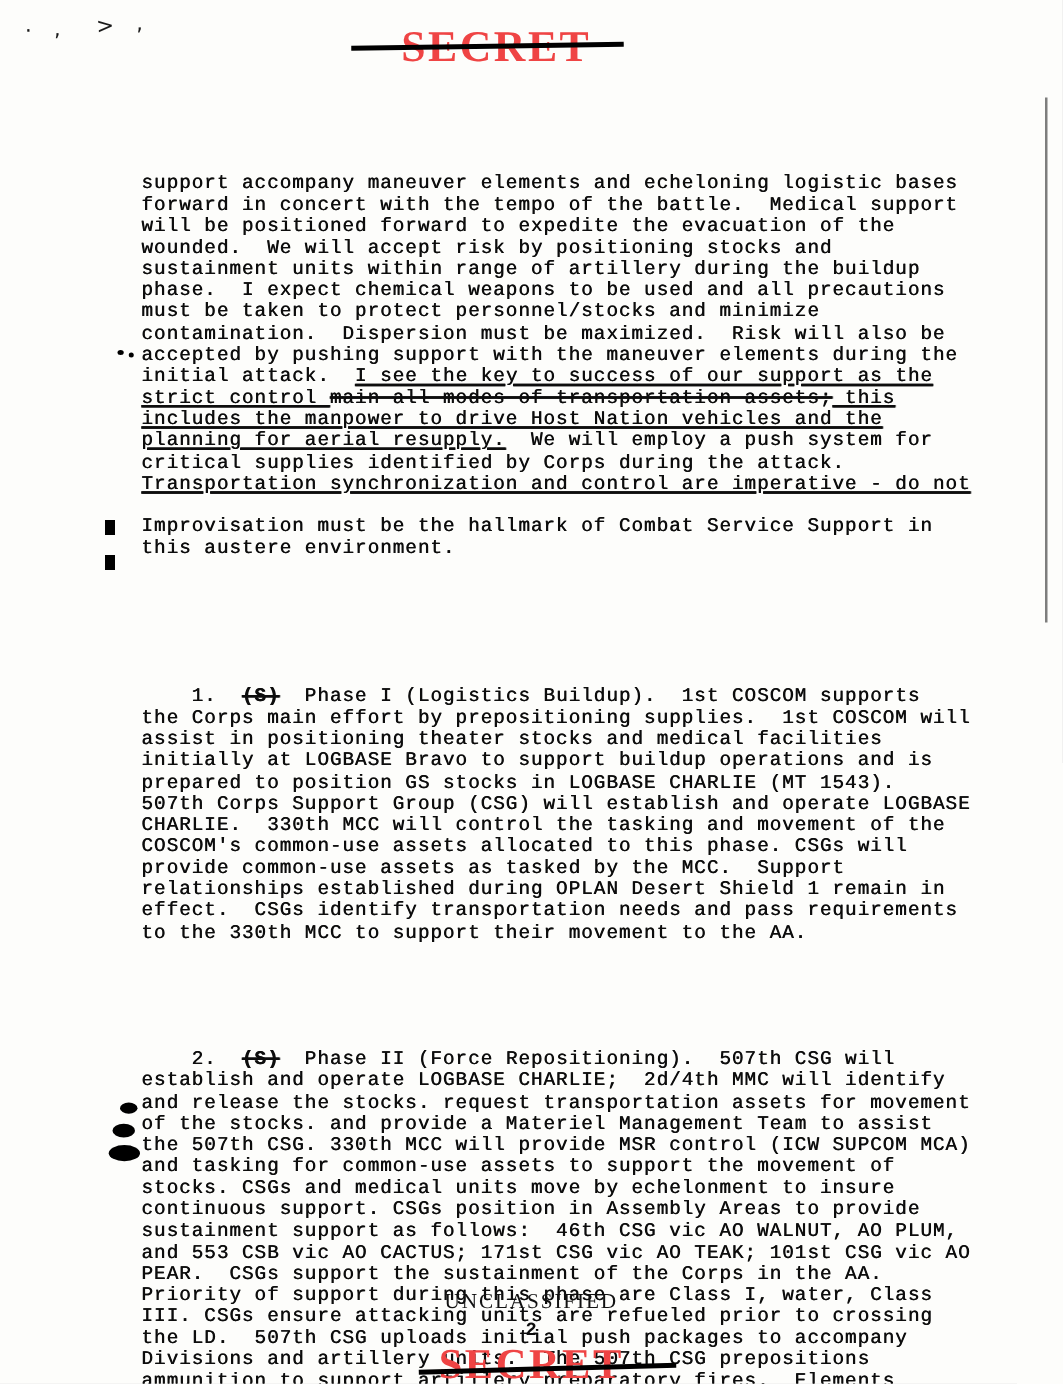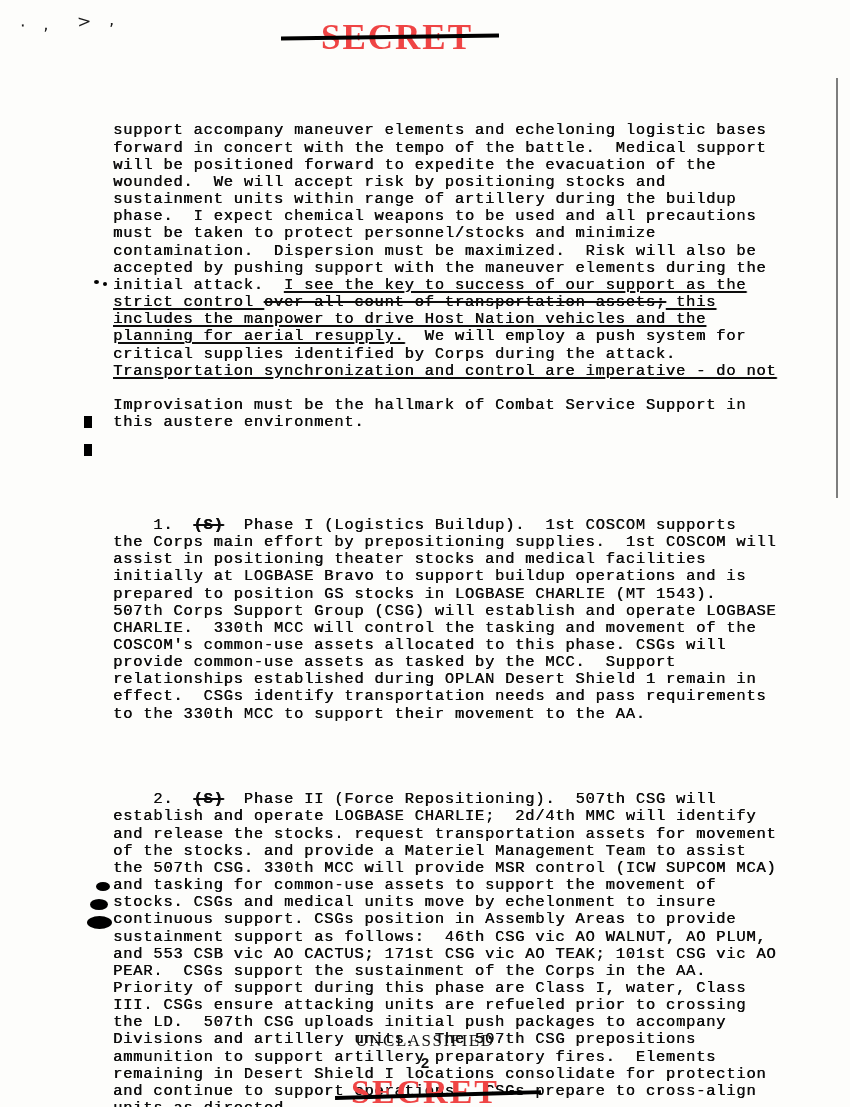--- a/index.html
+++ b/index.html
@@ -39,21 +39,21 @@
   .stamp.strike-bottom::after { left:-16px; right:-42px; top:20px; transform:rotate(-1.6deg); }
 
   
   .body-text {
     position:absolute; left:113px; top:71px; width:712px;
     font-family:"Liberation Mono","DejaVu Sans Mono",monospace;
     font-size:15.5px; line-height:17.15px; letter-spacing:0.75px;
     text-shadow:0.4px 0 0 currentColor;
     white-space:pre;
   }
-  .body-text p { margin:0 0 17px 0; white-space:pre; }
+  .body-text p { margin:16px 0 17px 0; white-space:pre; }
   .body-text p.tight { margin-bottom:17px; }
   .body-text p.para2 { margin-bottom:27px; }
   .u {
     text-decoration:underline;
     text-decoration-thickness:1.6px;
     text-underline-offset:2px;
     text-align:right;
   }
   .x {
     text-decoration:line-through;
@@ -109,21 +109,21 @@
     <p><span>support accompany maneuver elements and echeloning logistic bases
 forward in concert with the tempo of the battle.  Medical support
 will be positioned forward to expedite the evacuation of the
 wounded.  We will accept risk by positioning stocks and
 sustainment units within range of artillery during the buildup
 phase.  I expect chemical weapons to be used and all precautions
 must be taken to protect personnel/stocks and minimize
 contamination.  Dispersion must be maximized.  Risk will also be
 accepted by pushing support with the maneuver elements during the
 initial attack.  </span><span class="u">I see the key to success of our support as the
-strict control </span><span class="x">over all count of transportation assets;</span><span class="u"> this
+strict control </span><span class="x">main all modes of transportation assets;</span><span class="u"> this
 includes the manpower to drive Host Nation vehicles and the
 planning for aerial resupply.</span><span>  We will employ a push system for
 critical supplies identified by Corps during the attack.
 </span><span class="u">Transportation synchronization and control are imperative - do not
 </span><span>
 Improvisation must be the hallmark of Combat Service Support in
 this austere environment.</span></p>
 
 
     <p><span>    1.  </span><span class="scls">(S)</span><span>  Phase I (Logistics Buildup).  1st COSCOM supports

